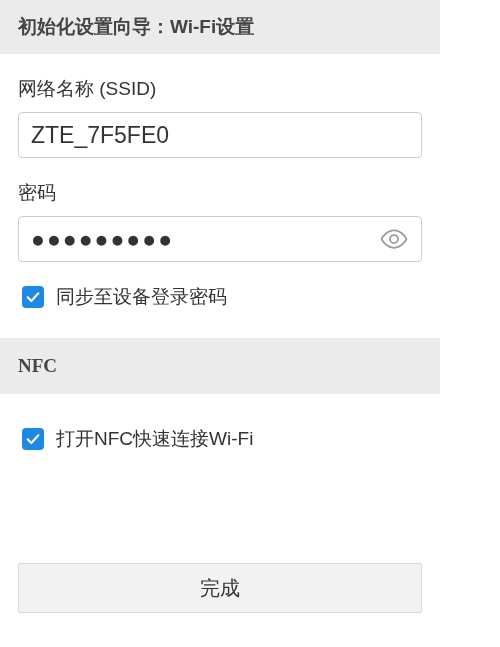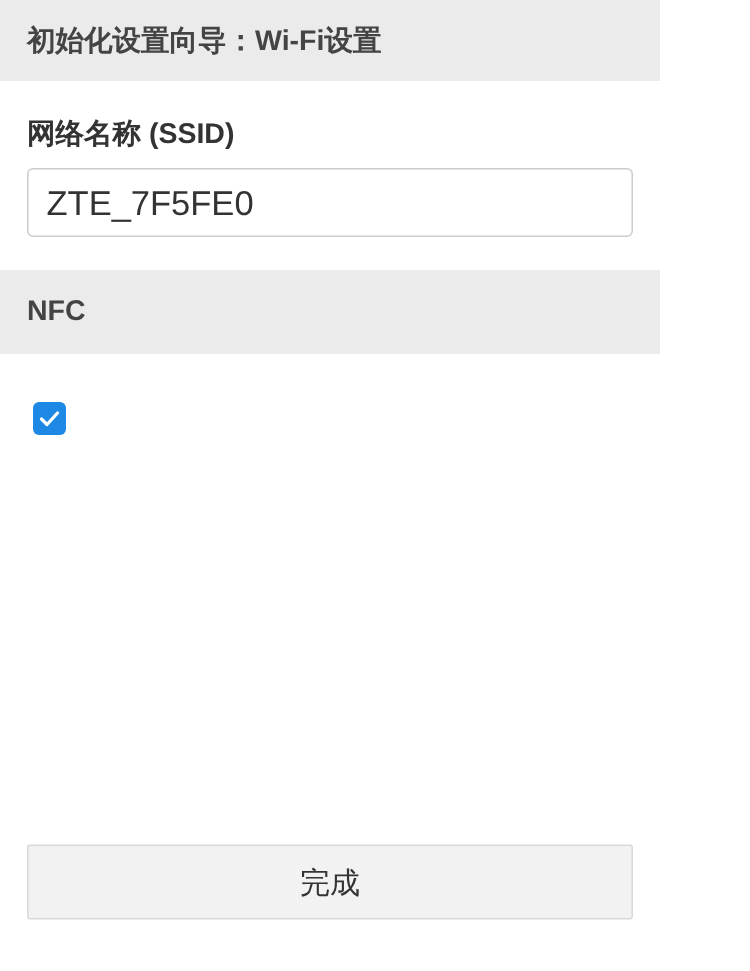--- a/index.html
+++ b/index.html
@@ -20,31 +20,32 @@
     padding: 0 18px;
     display: flex;
     align-items: center;
     font-size: 19px;
     font-weight: 600;
     color: #444444;
   }
   .section-header.secondary {
     height: 56px;
     font-size: 19px;
+    font-family: Liberation Serif, serif;
   }
 
   
   .form-body { padding: 22px 18px 0 18px; background: #ffffff; }
   .form-body.nfc { padding: 28px 18px 0 18px; }
 
   .field-label {
     font-size: 19px;
     color: #333333;
     margin-bottom: 10px;
-    font-weight: 700;
+    font-weight: 400;
   }
 
   .text-input {
     width: 100%;
     height: 46px;
     border: 1px solid #cccccc;
     border-radius: 4px;
     padding: 0 12px;
     font-size: 23px;
     color: #333333;
@@ -124,35 +125,56 @@
     <span>初始化设置向导：Wi-Fi设置</span>
   </div>
 
   <div class="form-body">
 
     <div class="field-group">
       <div class="field-label">网络名称 (SSID)</div>
       <input class="text-input" type="text" value="ZTE_7F5FE0" style="">
     </div>
 
+    <div class="field-group password">
+      <div class="field-label">密码</div>
+      <div class="pw-wrap">
+        <input class="text-input" type="text" value="●●●●●●●●●" style="">
+        <button class="eye-btn" type="button">
+          <svg width="30" height="30" viewBox="0 0 24 24" fill="none" stroke="currentColor" stroke-width="1.4" stroke-linecap="round" stroke-linejoin="round">
+            <path d="M2 12s3.5-7 10-7 10 7 10 7-3.5 7-10 7S2 12 2 12z"></path>
+            <circle cx="12" cy="12" r="3.2"></circle>
+          </svg>
+        </button>
+      </div>
+    </div>
 
+    <div class="check-row">
+      <div class="checkbox">
+        <svg width="16" height="16" viewBox="0 0 24 24" fill="none" stroke="#ffffff" stroke-width="3.2" stroke-linecap="round" stroke-linejoin="round">
+          <polyline points="4 12.5 9.5 18 20 6.5"></polyline>
+        </svg>
+      </div>
+      <span class="check-label">同步至设备登录密码</span>
+    </div>
 
   </div>
 
   <div class="section-header secondary">
     <span>NFC</span>
   </div>
 
   <div class="form-body nfc">
     <div class="check-row">
       <div class="checkbox">
         <svg width="16" height="16" viewBox="0 0 24 24" fill="none" stroke="#ffffff" stroke-width="3.2" stroke-linecap="round" stroke-linejoin="round">
           <polyline points="4 12.5 9.5 18 20 6.5"></polyline>
         </svg>
       </div>
+      <span class="check-label">打开NFC快速连接Wi-Fi</span>
     </div>
   </div>
 
   <div class="footer">
     <button class="done-btn" type="button">完成</button>
   </div>
 
 </div>
 
 </body></html>

